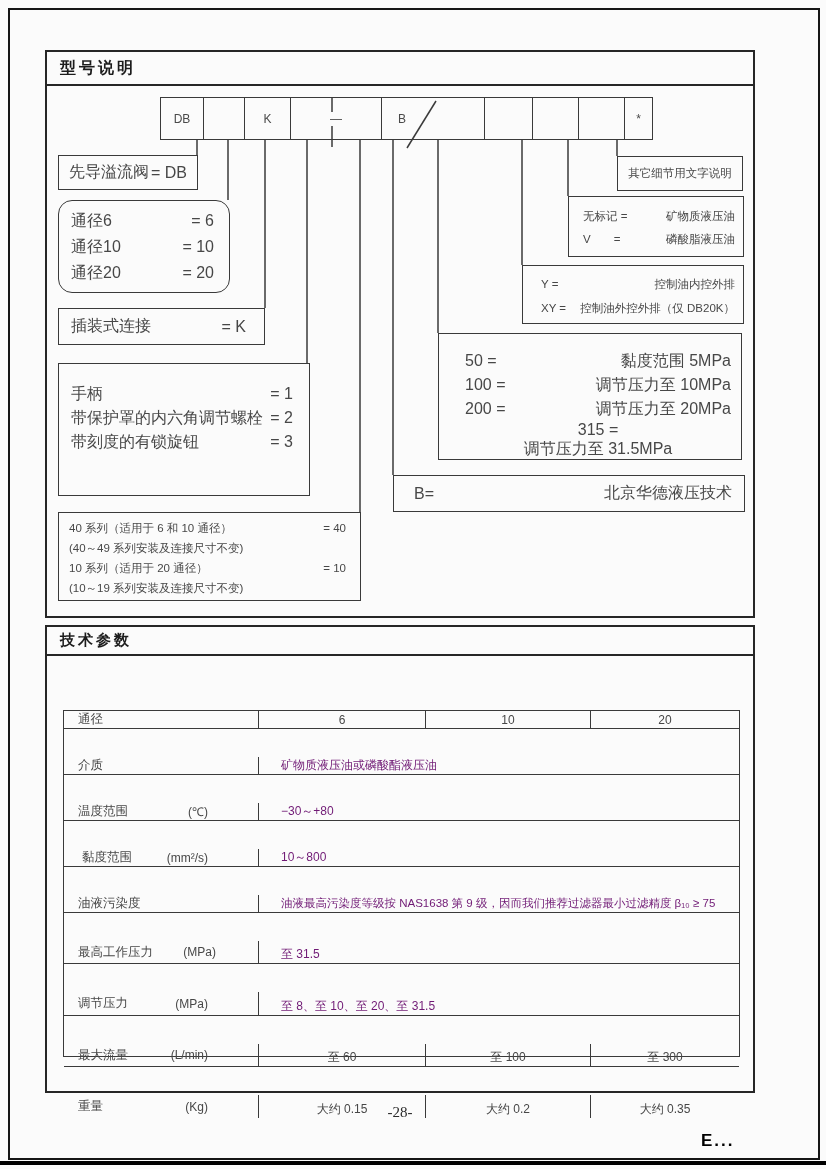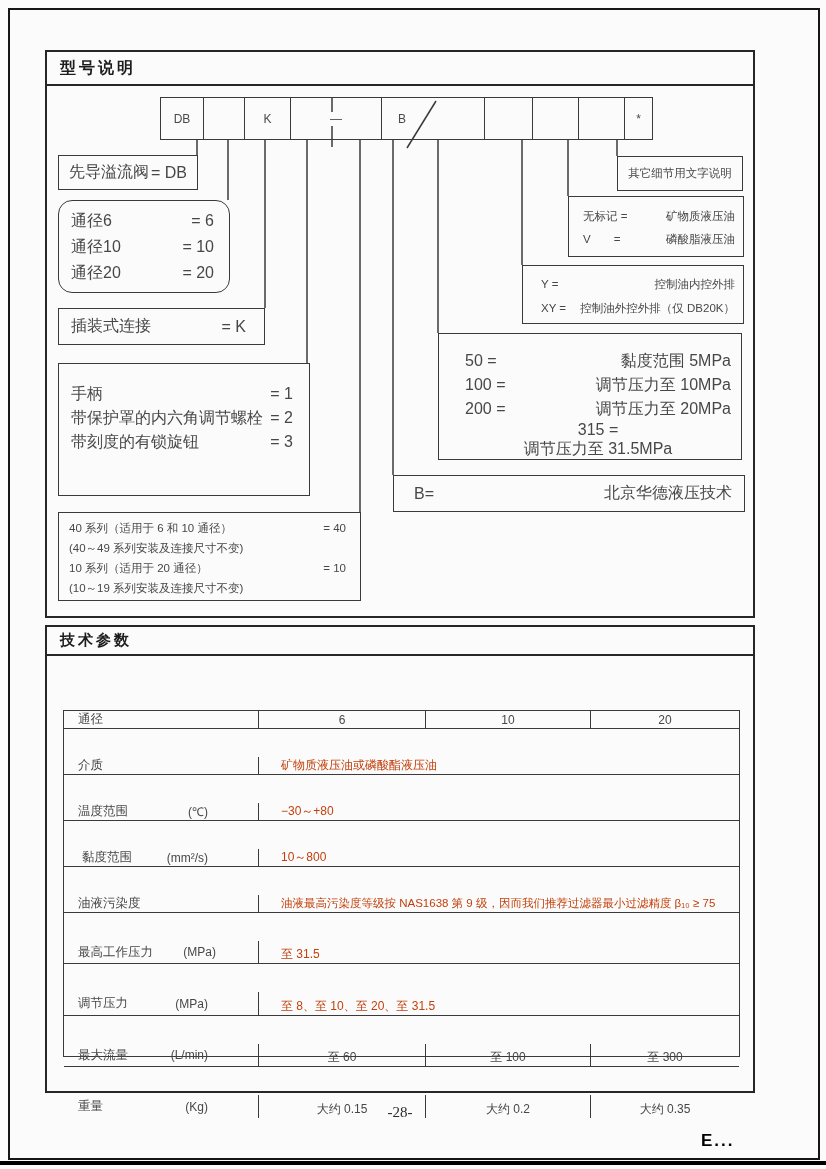--- a/index.html
+++ b/index.html
@@ -24,21 +24,21 @@
   .exp-row{display:flex;justify-content:space-between;align-items:center;}
   .centered{display:flex;align-items:center;justify-content:center;}
   
   #param-table{left:63px;top:710px;width:677px;height:347px;border:1.5px solid #3a3a3a;
       display:flex;flex-direction:column;gap:28px;}
   .t-row{display:flex;border-bottom:1.5px solid #3a3a3a;box-sizing:border-box;}
   .t-row:last-child{border-bottom:none;}
   .t-label{width:195px;box-sizing:border-box;border-right:1.5px solid #3a3a3a;
       display:flex;align-items:center;padding-left:14px;font-size:12.5px;color:#474747;}
   .t-unit{margin-left:auto;margin-right:50px;font-size:12px;}
-  .t-span{flex:1;display:flex;align-items:center;padding-left:22px;font-size:12px;color:#c2410c;}
+  .t-span{flex:1;display:flex;align-items:center;padding-left:22px;font-size:12px;color:#701a75;}
   .t-cell{box-sizing:border-box;display:flex;align-items:center;justify-content:center;
       font-size:12px;color:#474747;border-right:1.5px solid #3a3a3a;}
   .t-cell.c1{width:167px;} .t-cell.c2{width:165px;} .t-cell.c3{flex:1;border-right:none;}
   #footer-page{left:0;top:1104px;width:800px;text-align:center;
       font-family:"Liberation Serif",serif;font-size:15px;color:#2a2a2a;}
   #footer-mark{left:701px;top:1131px;font-weight:bold;font-size:17px;color:#000;
       letter-spacing:2px;}
 </style>
 </head>
 <body>

